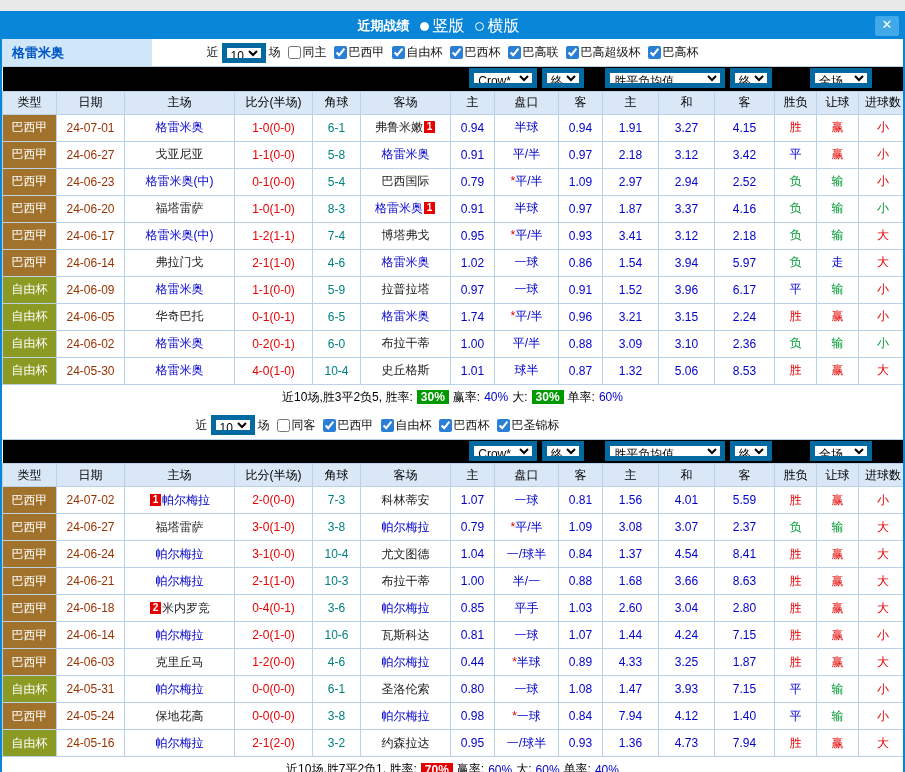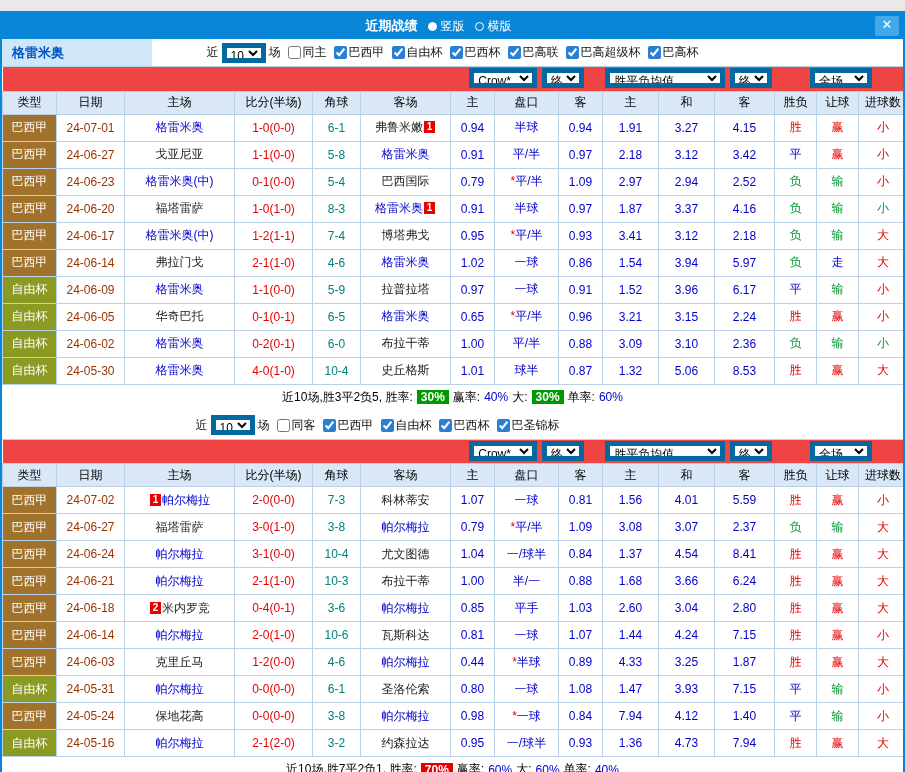--- a/index.html
+++ b/index.html
@@ -1,34 +1,34 @@
 <!DOCTYPE html>
 <html style="--titlebar: #0a86d8; --band: #cfe7f9; --header-bg: #d9e7f6; --border: #b9d2e8; --league-a: #a1722c; --league-cup: #8a9a22; --red: #e60000; --green: #009933; --blue: #0000cc; --date: #993300; --corner: #008080; --green-badge: #009900;"><head>
 <meta charset="utf-8">
 <style>
 *{margin:0;padding:0;box-sizing:border-box}
 body{background:#e9e9e9;font-family:"Liberation Sans","DejaVu Sans",sans-serif}
 .window{width:905px;height:772px;background:#fff;border:2px solid var(--titlebar,#0a86d8);overflow:hidden;margin:11px auto;position:relative}
 .titlebar{height:26px;background:var(--titlebar,#0a86d8);display:flex;align-items:center;color:#fff}
 .title-center{flex:1;display:flex;align-items:center;justify-content:center;gap:10px}
 .title-text{font-size:13px;font-weight:bold}
-.radio{display:inline-flex;align-items:center;gap:4px;font-size:12px;cursor:pointer}
+.radio{display:inline-flex;align-items:center;gap:4px;font-size:16px;cursor:pointer}
 .dot{width:9px;height:9px;border:1px solid #fff;border-radius:50%;display:inline-block}
 .dot.on{background:#fff}
 .close-btn{width:24px;height:20px;line-height:18px;text-align:center;background:#42a9e9;font-size:13px;margin-right:4px;cursor:pointer;border-radius:2px;font-weight:bold}
 .team-band{display:flex;height:28px;border-bottom:1px solid var(--border,#b9d2e8);position:relative}
 .team-name{width:150px;background:var(--band,#cfe7f9);color:#0057c8;font-weight:bold;font-size:13px;display:flex;align-items:center;padding-left:10px;position:relative;z-index:1}
 .filters{flex:1;margin-left:-150px;display:flex;align-items:center;justify-content:center;font-size:12px;color:#111}
 .filters select{margin:0 3px}
 .filters label{display:inline-flex;align-items:center;margin-left:7px;cursor:pointer}
 .filters input{width:13px;height:13px;accent-color:#2a7fd4;margin-right:2px}
 select{height:20px;font-size:12px;border:5px solid #0369a1;background:#fff;color:#000}
 .w-ct{width:44px}.w-bk{width:68px}.w-sm{width:42px}.w-avg{width:120px}.w-sc{width:62px}
 table{width:100%;border-collapse:collapse;table-layout:fixed}
-.dd-row td{height:24px;text-align:center;border:0;background:#ef4444}
+.dd-row td{height:24px;text-align:center;border:0;background:#000000}
 .hdr-row th{height:23px;background:var(--header-bg,#d9e7f6);border:1px solid var(--border,#b9d2e8);font-weight:normal;font-size:12px;color:#000;overflow:hidden;white-space:nowrap}
 tbody td{height:27px;border:1px solid var(--border,#b9d2e8);text-align:center;font-size:12px;color:#222;overflow:hidden;white-space:nowrap}
 td.type{color:#fff}
 td.t-league{background:var(--league-a,#a1722c)}
 td.t-cup{background:var(--league-cup,#8a9a22)}
 td.date{color:var(--date,#993300)}
 td.score{color:var(--red,#e60000)}
 td.corner{color:var(--corner,#008080)}
 td.odds,td.hc{color:var(--blue,#0000cc)}
 .focal{color:var(--blue,#0000cc)}
@@ -274,21 +274,21 @@
             <td class="c-green">输</td>
             <td class="c-red">小</td>
           </tr>
           <tr>
             <td class="type t-cup">自由杯</td>
             <td class="date">24-06-05</td>
             <td><span class="opp">华奇巴托</span></td>
             <td class="score">0-1(0-1)</td>
             <td class="corner">6-5</td>
             <td><span class="focal">格雷米奥</span></td>
-            <td class="odds">0.65</td>
+            <td class="odds">1.74</td>
             <td class="hc"><span class="star">*</span>平/半</td>
             <td class="odds">0.96</td>
             <td class="odds">3.21</td>
             <td class="odds">3.15</td>
             <td class="odds">2.24</td>
             <td class="c-red">胜</td>
             <td class="c-red">赢</td>
             <td class="c-red">小</td>
           </tr>
           <tr>
@@ -475,21 +475,21 @@
             <td class="date">24-06-21</td>
             <td><span class="focal">帕尔梅拉</span></td>
             <td class="score">2-1(1-0)</td>
             <td class="corner">10-3</td>
             <td><span class="opp">布拉干蒂</span></td>
             <td class="odds">1.00</td>
             <td class="hc">半/一</td>
             <td class="odds">0.88</td>
             <td class="odds">1.68</td>
             <td class="odds">3.66</td>
-            <td class="odds">6.24</td>
+            <td class="odds">8.63</td>
             <td class="c-red">胜</td>
             <td class="c-red">赢</td>
             <td class="c-red">大</td>
           </tr>
           <tr>
             <td class="type t-league">巴西甲</td>
             <td class="date">24-06-18</td>
             <td><span class="redcard">2</span><span class="opp">米内罗竞</span></td>
             <td class="score">0-4(0-1)</td>
             <td class="corner">3-6</td>

